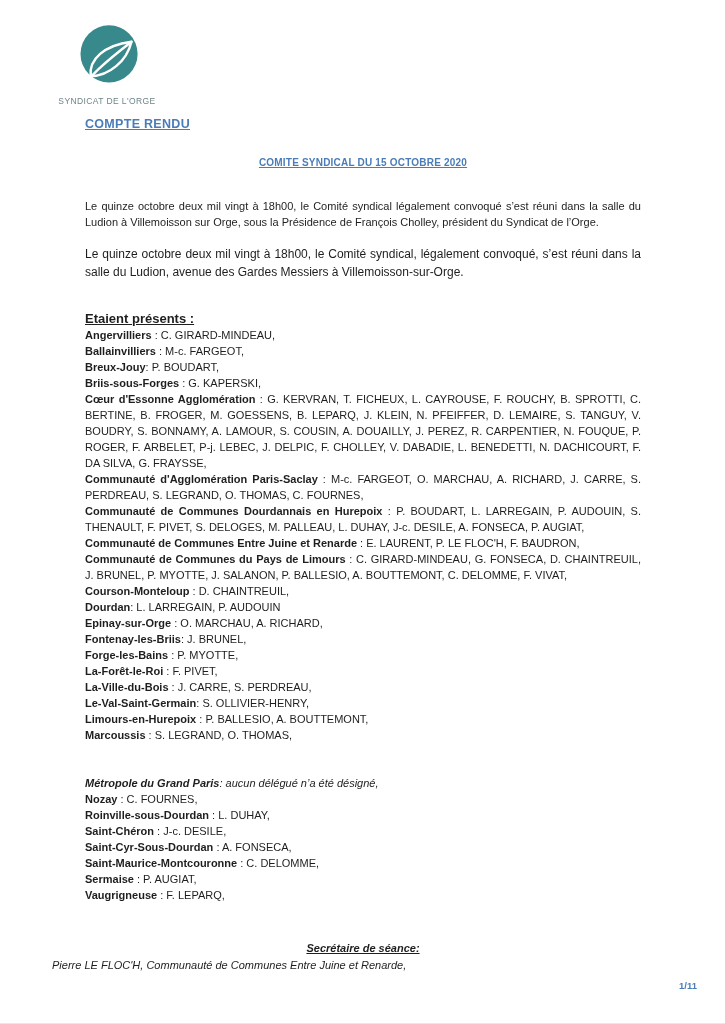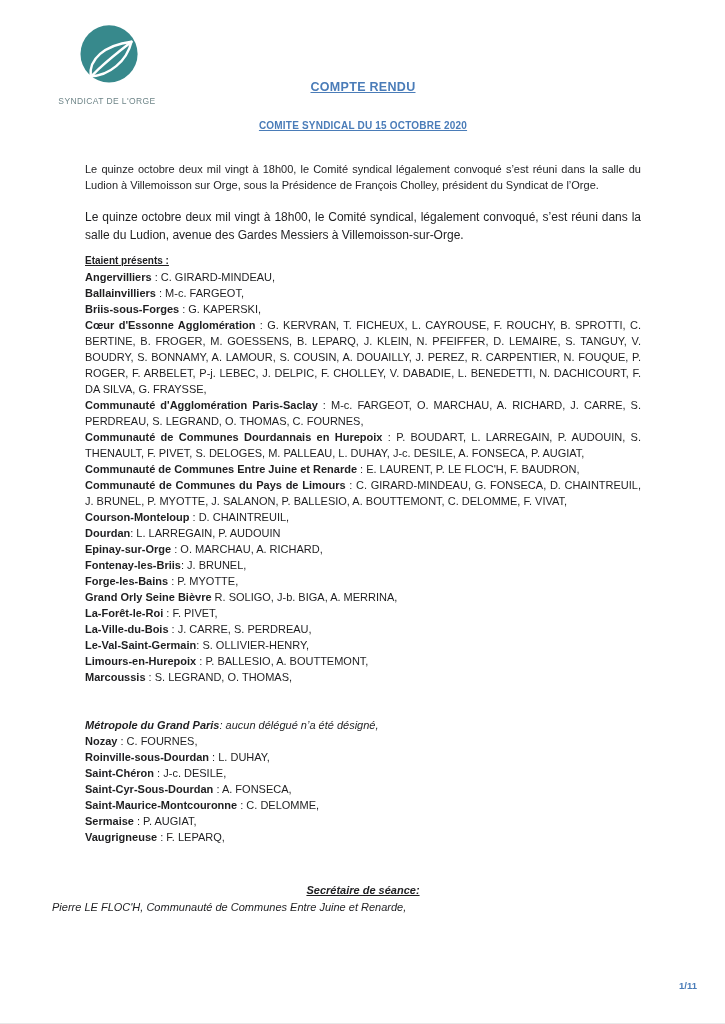--- a/index.html
+++ b/index.html
@@ -13,36 +13,36 @@
     overflow:hidden;
     box-shadow:0 0 6px rgba(0,0,0,.25);
   }
   .logo { position:absolute; top:24px; left:48px; width:118px; text-align:center; }
   .logo-mark { width:68px; height:68px; display:block; margin:0 auto; }
   .logo-text { margin-top:4px; font-size:8.5px; letter-spacing:0.4px; color:#6e8588; font-weight:500; white-space:nowrap; }
 
   .content { position:absolute; left:85px; right:84px; top:0; }
 
   .title-main {
-    margin-top:80px; text-align:center;
+    margin-top:117px; 
     color:#4a7cb8; font-weight:700; font-size:12.5px;
     text-decoration:underline; letter-spacing:0.3px;
   }
   .title-sub {
     margin-top:26px; text-align:center;
     color:#4a7cb8; font-weight:700; font-size:10px;
     text-decoration:underline; letter-spacing:0.2px;
   }
 
   .para { text-align:justify; margin:0; }
   .para-1 { margin-top:30px; font-size:11px; line-height:16px; }
   .para-2 { margin-top:16px; font-size:12px; line-height:17.5px; }
 
   .attendees-heading {
-    margin-top:9px; font-size:10px; line-height:16px;
+    margin-top:30px; font-size:13px; line-height:16px;
     font-weight:700; text-decoration:underline;
   }
   .attendee { font-size:11px; line-height:16px; text-align:justify; }
   .attendee .place { font-weight:700; }
   .attendee.italic { font-style:italic;margin-top:32px; }
 
   .secretary { margin-top:37px; font-size:11px; line-height:17px; font-style:italic; }
   .secretary-heading {
     font-weight:700; text-decoration:underline;text-align:center;
   }
@@ -71,32 +71,32 @@
     <div class="title-main">COMPTE RENDU</div>
     <div class="title-sub">COMITE SYNDICAL DU 15 OCTOBRE 2020</div>
 
     <p class="para para-1">Le quinze octobre deux mil vingt à 18h00, le Comité syndical légalement convoqué s’est réuni dans la salle du Ludion à Villemoisson sur Orge, sous la Présidence de François Cholley, président du Syndicat de l’Orge.</p>
     <p class="para para-2">Le quinze octobre deux mil vingt à 18h00, le Comité syndical, légalement convoqué, s’est réuni dans la salle du Ludion, avenue des Gardes Messiers à Villemoisson-sur-Orge.</p>
 
     <div class="attendees-heading">Etaient présents :</div>
     <div id="attendees-list">
         <div class="attendee"><span class="place">Angervilliers</span><span> : C. GIRARD-MINDEAU,</span></div>
         <div class="attendee"><span class="place">Ballainvilliers</span><span> : M-c. FARGEOT,</span></div>
+        <div class="attendee"><span class="place">Breux-Jouy</span><span>: P. BOUDART,</span></div>
         <div class="attendee"><span class="place">Briis-sous-Forges</span><span> : G. KAPERSKI,</span></div>
         <div class="attendee"><span class="place">Cœur d'Essonne Agglomération</span><span> : G. KERVRAN, T. FICHEUX, L. CAYROUSE, F. ROUCHY, B. SPROTTI, C. BERTINE, B. FROGER, M. GOESSENS, B. LEPARQ, J. KLEIN, N. PFEIFFER, D. LEMAIRE, S. TANGUY, V. BOUDRY, S. BONNAMY, A. LAMOUR, S. COUSIN, A. DOUAILLY, J. PEREZ, R. CARPENTIER, N. FOUQUE, P. ROGER, F. ARBELET, P-j. LEBEC, J. DELPIC, F. CHOLLEY, V. DABADIE, L. BENEDETTI, N. DACHICOURT, F. DA SILVA, G. FRAYSSE,</span></div>
         <div class="attendee"><span class="place">Communauté d'Agglomération Paris-Saclay</span><span> : M-c. FARGEOT, O. MARCHAU, A. RICHARD, J. CARRE, S. PERDREAU, S. LEGRAND, O. THOMAS, C. FOURNES,</span></div>
         <div class="attendee"><span class="place">Communauté de Communes Dourdannais en Hurepoix</span><span> : P. BOUDART, L. LARREGAIN, P. AUDOUIN, S. THENAULT, F. PIVET, S. DELOGES, M. PALLEAU, L. DUHAY, J-c. DESILE, A. FONSECA, P. AUGIAT,</span></div>
         <div class="attendee"><span class="place">Communauté de Communes Entre Juine et Renarde</span><span> : E. LAURENT, P. LE FLOC'H, F. BAUDRON,</span></div>
         <div class="attendee"><span class="place">Communauté de Communes du Pays de Limours</span><span> : C. GIRARD-MINDEAU, G. FONSECA, D. CHAINTREUIL, J. BRUNEL, P. MYOTTE, J. SALANON, P. BALLESIO, A. BOUTTEMONT, C. DELOMME, F. VIVAT,</span></div>
         <div class="attendee"><span class="place">Courson-Monteloup</span><span> : D. CHAINTREUIL,</span></div>
         <div class="attendee"><span class="place">Dourdan</span><span>: L. LARREGAIN, P. AUDOUIN</span></div>
         <div class="attendee"><span class="place">Epinay-sur-Orge</span><span> : O. MARCHAU, A. RICHARD,</span></div>
         <div class="attendee"><span class="place">Fontenay-les-Briis</span><span>: J. BRUNEL,</span></div>
         <div class="attendee"><span class="place">Forge-les-Bains</span><span> : P. MYOTTE,</span></div>
-        <div class="attendee"><span class="place">Grand Orly Seine Bièvre</span><span>  R. SOLIGO, J-b. BIGA, A. MERRINA,</span></div>
         <div class="attendee"><span class="place">La-Forêt-le-Roi</span><span> : F. PIVET,</span></div>
         <div class="attendee"><span class="place">La-Ville-du-Bois</span><span> : J. CARRE, S. PERDREAU,</span></div>
         <div class="attendee"><span class="place">Le-Val-Saint-Germain</span><span>: S. OLLIVIER-HENRY,</span></div>
         <div class="attendee"><span class="place">Limours-en-Hurepoix</span><span> : P. BALLESIO, A. BOUTTEMONT,</span></div>
         <div class="attendee"><span class="place">Marcoussis</span><span> : S. LEGRAND, O. THOMAS,</span></div>
         <div class="attendee italic"><span class="place">Métropole du Grand Paris</span><span>: aucun délégué n’a été désigné,</span></div>
         <div class="attendee"><span class="place">Nozay</span><span> : C. FOURNES,</span></div>
         <div class="attendee"><span class="place">Roinville-sous-Dourdan</span><span> : L. DUHAY,</span></div>
         <div class="attendee"><span class="place">Saint-Chéron</span><span> : J-c. DESILE,</span></div>
         <div class="attendee"><span class="place">Saint-Cyr-Sous-Dourdan</span><span> : A. FONSECA,</span></div>

